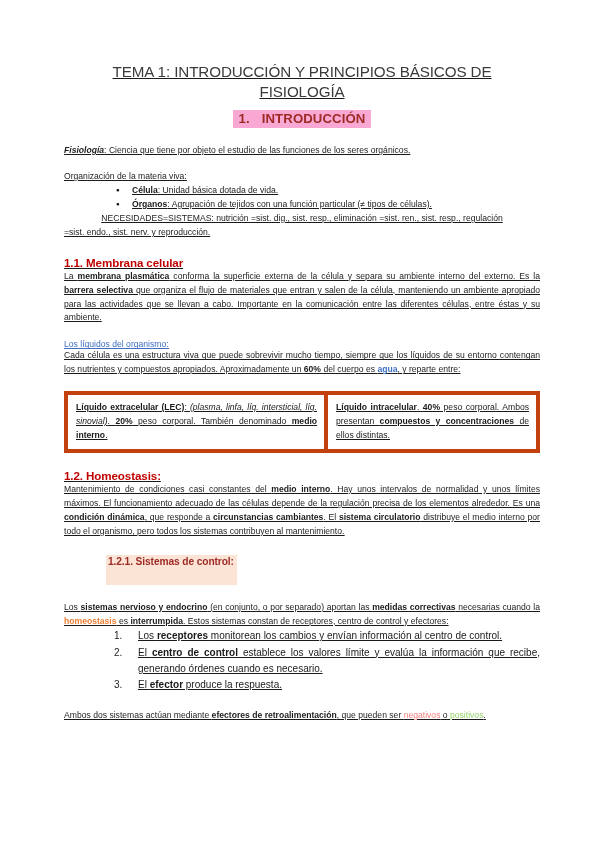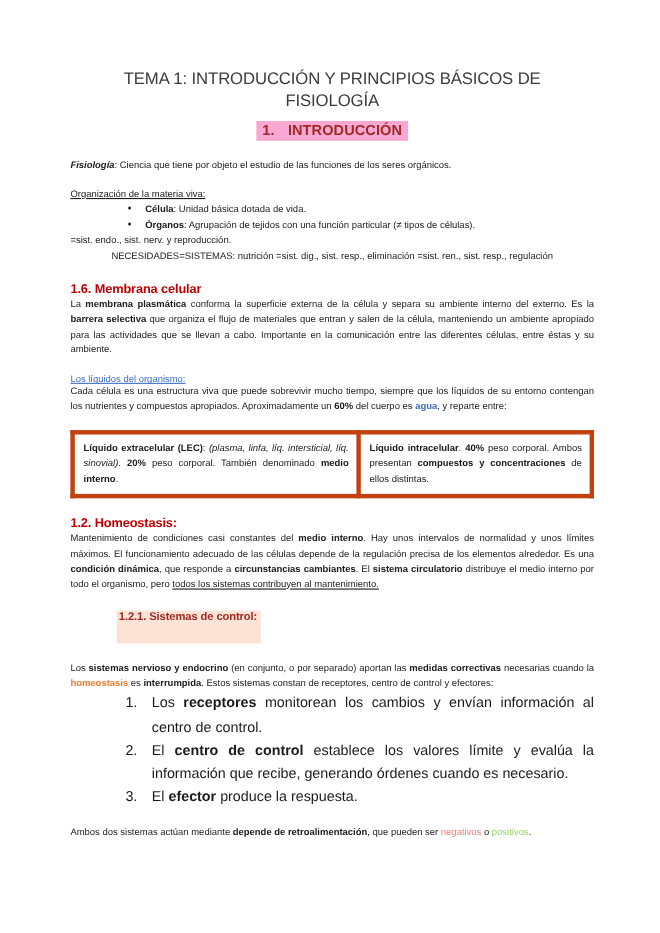--- a/index.html
+++ b/index.html
@@ -14,20 +14,21 @@
     color: #1a1a1a;
     position: relative;
     overflow: hidden;
   }
   .page {
     width: 600px;
     height: 724px;
     box-sizing: border-box;
     padding: 62px 60px 0 64px;
     background: #ffffff;
+    text-decoration: underline;
   }
 
   
   .doc-title {
     text-align: center;
     font-size: 15.2px;
     line-height: 1.32;
     letter-spacing: -0.1px;
     color: #3b3b3b;
     margin: 0 0 8px 0;
@@ -91,21 +92,21 @@
     top: -0.5px;
     font-size: 6.2px;
     line-height: 2.3;
     color: #1c1c1c;
   }
 
   ol.numbers {
     margin: 0;
     padding: 0 0 0 50px;
     list-style: none;
-    font-size: 13px;
+    font-size: 10px;
     line-height: 1.62;
     counter-reset: li;
   }
   ol.numbers li {
     position: relative;
     padding-left: 24px;
     text-align: justify;
     counter-increment: li;
   }
   ol.numbers li::before {
@@ -177,26 +178,26 @@
 
   <div class="spacer-12"></div>
 
   <p class="body"><span class="u">Organización de la materia viva:</span></p>
 
   <ul class="bullets">
     <li><b>Célula</b><span>: Unidad básica dotada de vida.</span></li>
     <li><b>Órganos</b><span>: Agrupación de tejidos con una función particular (≠ tipos de células).</span></li>
   </ul>
 
+  <p class="body" style="text-align:center;">NECESIDADES=SISTEMAS: nutrición =sist. dig., sist. resp., eliminación =sist. ren., sist. resp., regulación</p>
   <p class="body center">=sist. endo., sist. nerv. y reproducción.</p>
-  <p class="body" style="text-align:center;">NECESIDADES=SISTEMAS: nutrición =sist. dig., sist. resp., eliminación =sist. ren., sist. resp., regulación</p>
-
-  <div class="spacer-16"></div>
-
-  <h2 class="h2-heading">1.6. Membrana celular</h2>
+
+  <div class="spacer-16"></div>
+
+  <h2 class="h2-heading">1.1. Membrana celular</h2>
 
   <p class="body"><span>La </span><b>membrana plasmática</b><span> conforma la superficie externa de la célula y separa su ambiente interno del externo. Es la </span><b>barrera selectiva</b><span> que organiza el flujo de materiales que entran y salen de la célula, manteniendo un ambiente apropiado para las actividades que se llevan a cabo. Importante en la comunicación entre las diferentes células, entre éstas y su ambiente.</span></p>
 
   <div class="spacer-14"></div>
 
   <p class="sub-underline">Los líquidos del organismo:</p>
 
   <p class="body"><span>Cada célula es una estructura viva que puede sobrevivir mucho tiempo, siempre que los líquidos de su entorno contengan los nutrientes y compuestos apropiados. Aproximadamente un </span><b>60%</b><span> del cuerpo es </span><b class="blue">agua</b><span>, y reparte entre:</span></p>
 
   <div class="spacer-14"></div>
@@ -225,15 +226,15 @@
   <p class="body"><span>Los </span><b>sistemas nervioso y endocrino</b><span> (en conjunto, o por separado) aportan las </span><b>medidas correctivas</b><span> necesarias cuando la </span><b class="orange">homeostasis</b><span> es </span><b>interrumpida</b><span>. Estos sistemas constan de receptores, centro de control y efectores:</span></p>
 
   <ol class="numbers">
     <li><span>Los </span><b>receptores</b><span> monitorean los cambios y envían información al centro de control.</span></li>
     <li><span>El </span><b>centro de control</b><span> establece los valores límite y evalúa la información que recibe, generando órdenes cuando es necesario.</span></li>
     <li><span>El </span><b>efector</b><span> produce la respuesta.</span></li>
   </ol>
 
   <div class="spacer-16"></div>
 
-  <p class="body"><span>Ambos dos sistemas actúan mediante </span><b>depende de retroalimentación</b><span>, que pueden ser </span><span class="neg">negativos</span><span> o </span><span class="pos">positivos</span><span>.</span></p>
+  <p class="body"><span>Ambos dos sistemas actúan mediante </span><b>efectores de retroalimentación</b><span>, que pueden ser </span><span class="neg">negativos</span><span> o </span><span class="pos">positivos</span><span>.</span></p>
 
 </div>
 
 </body></html>

